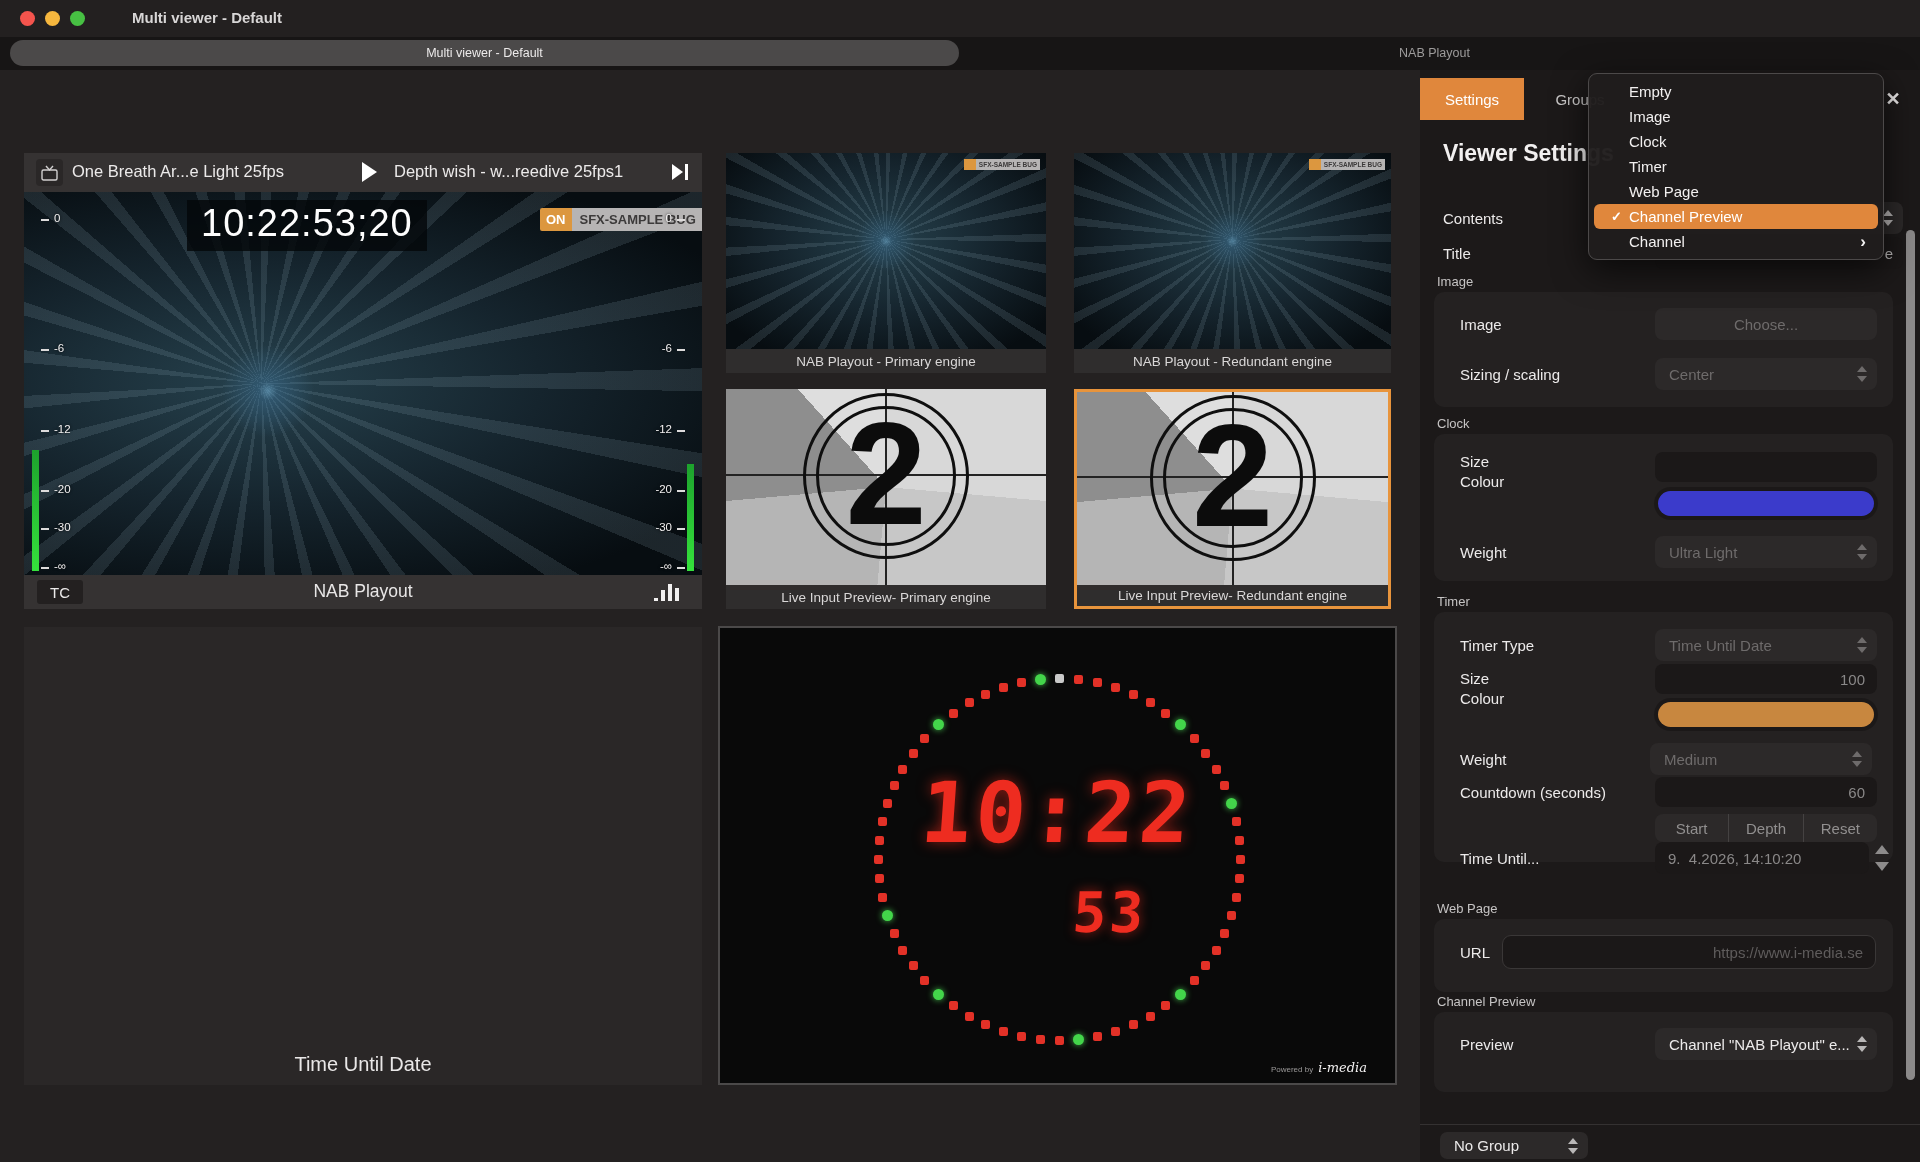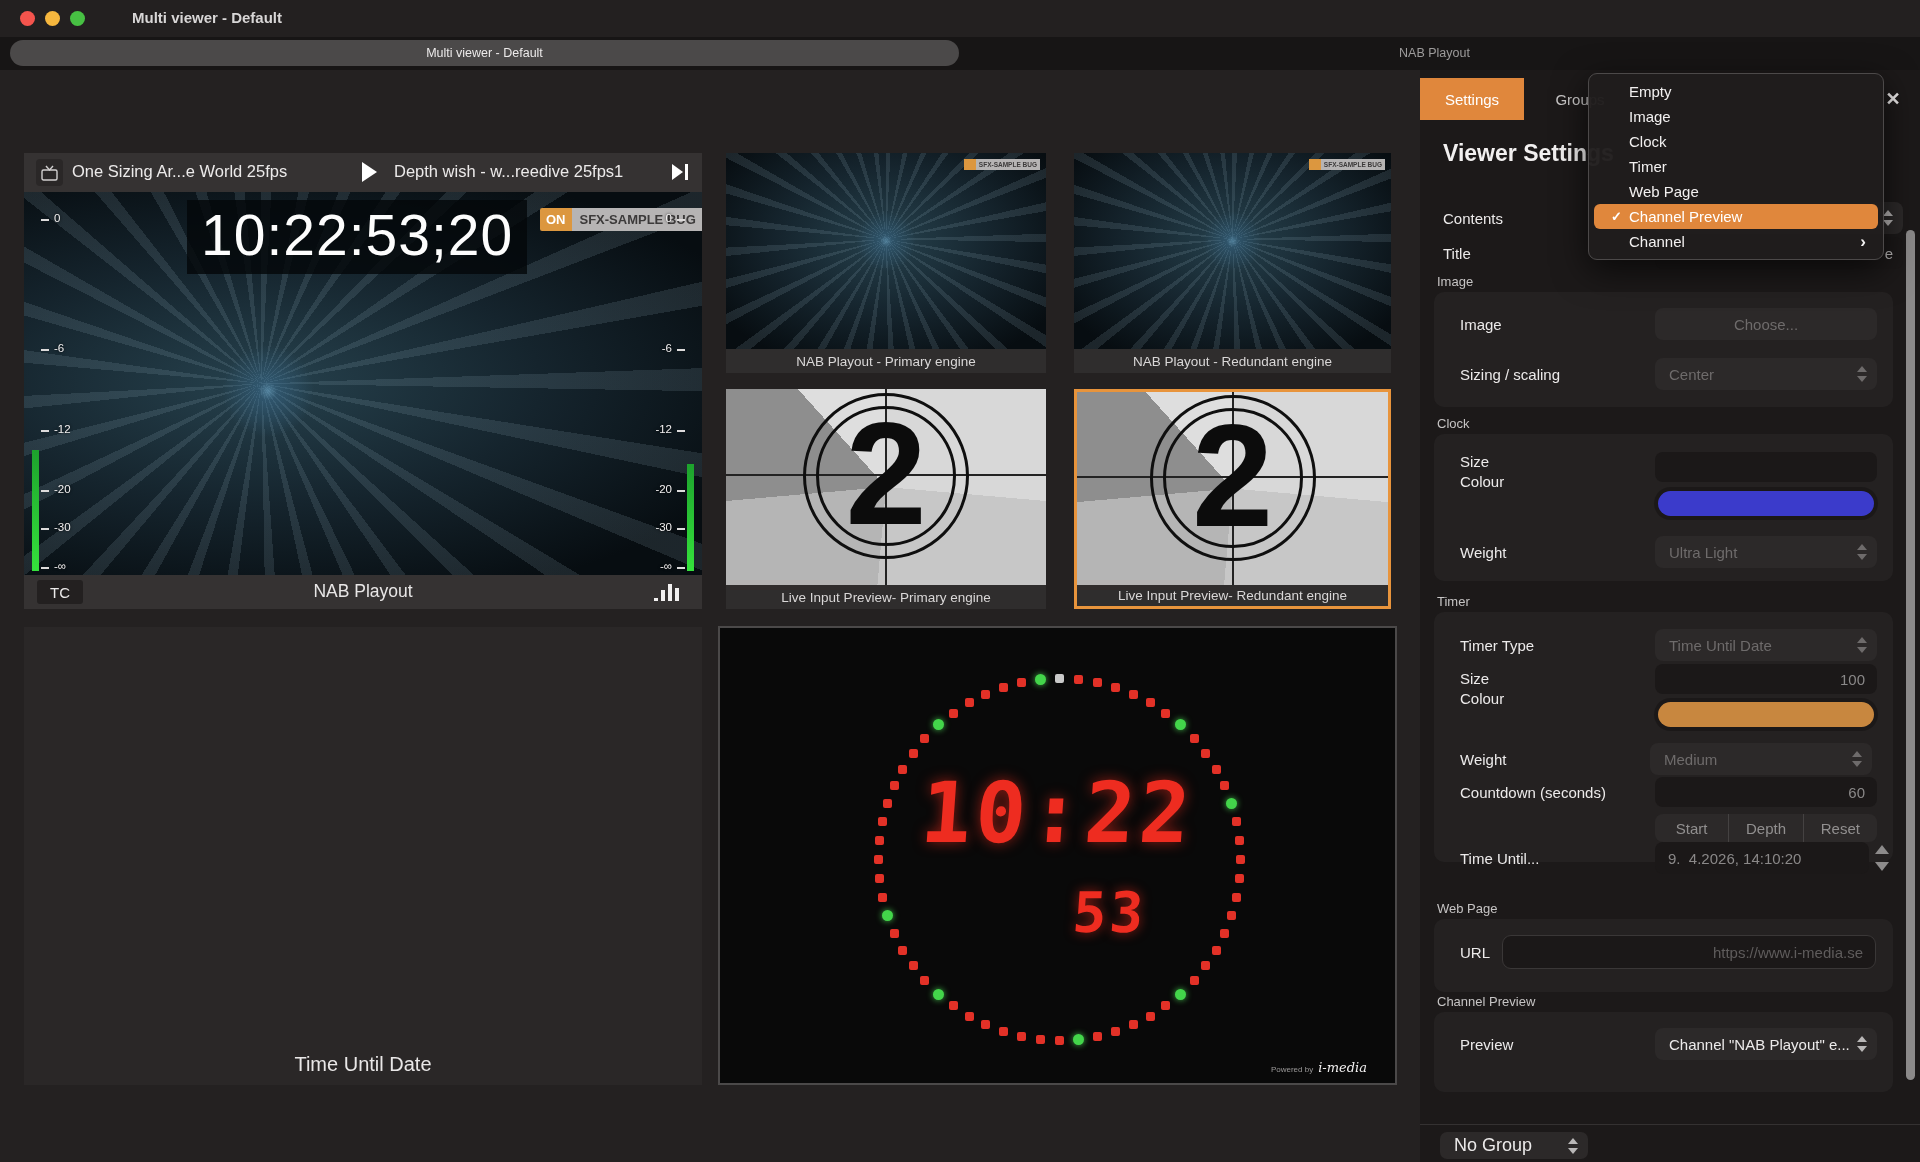--- a/index.html
+++ b/index.html
@@ -32,21 +32,21 @@
   .skip-icon{position:absolute;left:648px;top:11px;width:20px;height:16px;}
   .skip-icon .tri{position:absolute;left:0;top:0;width:0;height:0;border-left:11px solid #fff;
             border-top:8px solid transparent;border-bottom:8px solid transparent;}
   .skip-icon .bar{position:absolute;left:13px;top:0;width:3px;height:16px;background:#fff;}
   .mt-video{position:absolute;left:0;top:39px;width:678px;height:383px;overflow:hidden;
     background:
       radial-gradient(circle at 36% 52%, rgba(120,185,225,.55) 0px, rgba(70,130,175,.35) 9px, rgba(40,80,110,.0) 46px),
       repeating-conic-gradient(from 0deg at 35% 50%, rgba(175,205,220,.13) 0deg 3deg, rgba(0,0,0,0) 3deg 11deg),
       radial-gradient(ellipse at 35% 50%, #26414d 0%, #15242d 45%, #070d11 85%);}
   .tc-band{position:absolute;left:163px;top:8px;padding:2px 14px 6px 14px;background:rgba(4,7,10,.82);}
-  .tc-text{font-size:57px;color:#fdfdfd;letter-spacing:1px;}
+  .tc-text{font-size:38px;color:#fdfdfd;letter-spacing:1px;}
   .badges{position:absolute;left:516px;top:16px;display:flex;height:23px;}
   .on-badge{background:#dc973f;color:#fff;font-size:13px;font-weight:bold;display:flex;
             align-items:center;padding:0 6px;border-radius:2px 0 0 2px;}
   .bug-badge{background:#b6b4b4;color:#3c3a3a;font-size:13px;font-weight:bold;display:flex;
              align-items:center;padding:0 8px;white-space:nowrap;}
   .meter-bar{position:absolute;width:7px;background:linear-gradient(to top,#35e23c,#1da22d);}
   .tick{position:absolute;font-size:11.5px;color:#f2f0f0;text-shadow:0 0 3px rgba(0,0,0,.9);}
   .tick.l::before{content:"";position:absolute;left:-13px;top:7px;width:8px;height:2px;background:#dddbdb;}
   .tick.r{text-align:right;}
   .tick.r::after{content:"";position:absolute;right:-13px;top:7px;width:8px;height:2px;background:#dddbdb;}
@@ -187,21 +187,21 @@
 <div class="main-tile">
   <div class="mt-header">
     <span class="tv-chip">
       <svg width="17" height="16" viewBox="0 0 17 16">
           <g stroke="#d2d0d0" stroke-width="1.4" fill="none">
         <rect x="1" y="5" width="15" height="10" rx="1.5"></rect>
         <path d="M5 1 L8.5 5 L12 1"></path>
           </g>
         </svg>
     </span>
-    <span class="clip-now">One Sizing Ar...e World 25fps</span>
+    <span class="clip-now">One Breath Ar...e Light 25fps</span>
     <span class="play-tri"></span>
     <span class="clip-next">Depth wish - w...reedive 25fps1</span>
     <span class="skip-icon">
         <i class="tri"></i>
         <i class="bar"></i>
       </span>
   </div>
 
   <div class="mt-video">
     <div class="tc-band">
@@ -449,21 +449,21 @@
   <div class="seclabel" style="left:17px;top:924px;">Channel Preview</div>
   <div class="gbox" style="top:942px;height:80px;"></div>
   <div class="plabel" style="left:40px;top:958px;height:32px;">Preview</div>
   <div class="popup lit" style="left:235px;top:958px;width:222px;height:32px;">
     <span class="pop-text">Channel "NAB Playout" e...</span>
     <span class="stepper"></span>
   </div>
 
   <div class="divider" style="top:1054px;"></div>
   <div class="popup lit" style="left:20px;top:1062px;width:148px;height:27px;border-radius:7px;">
-    <span class="pop-text" style="font-size:18px;">No Group</span>
+    <span class="pop-text" style="font-size:15px;">No Group</span>
     <span class="stepper"></span>
   </div>
 
   <div class="scroll-thumb"></div>
 </div>
 
 <div class="ctx-menu">
   <div class="mi">
       <span class="mi-label">Empty</span>
     </div>

